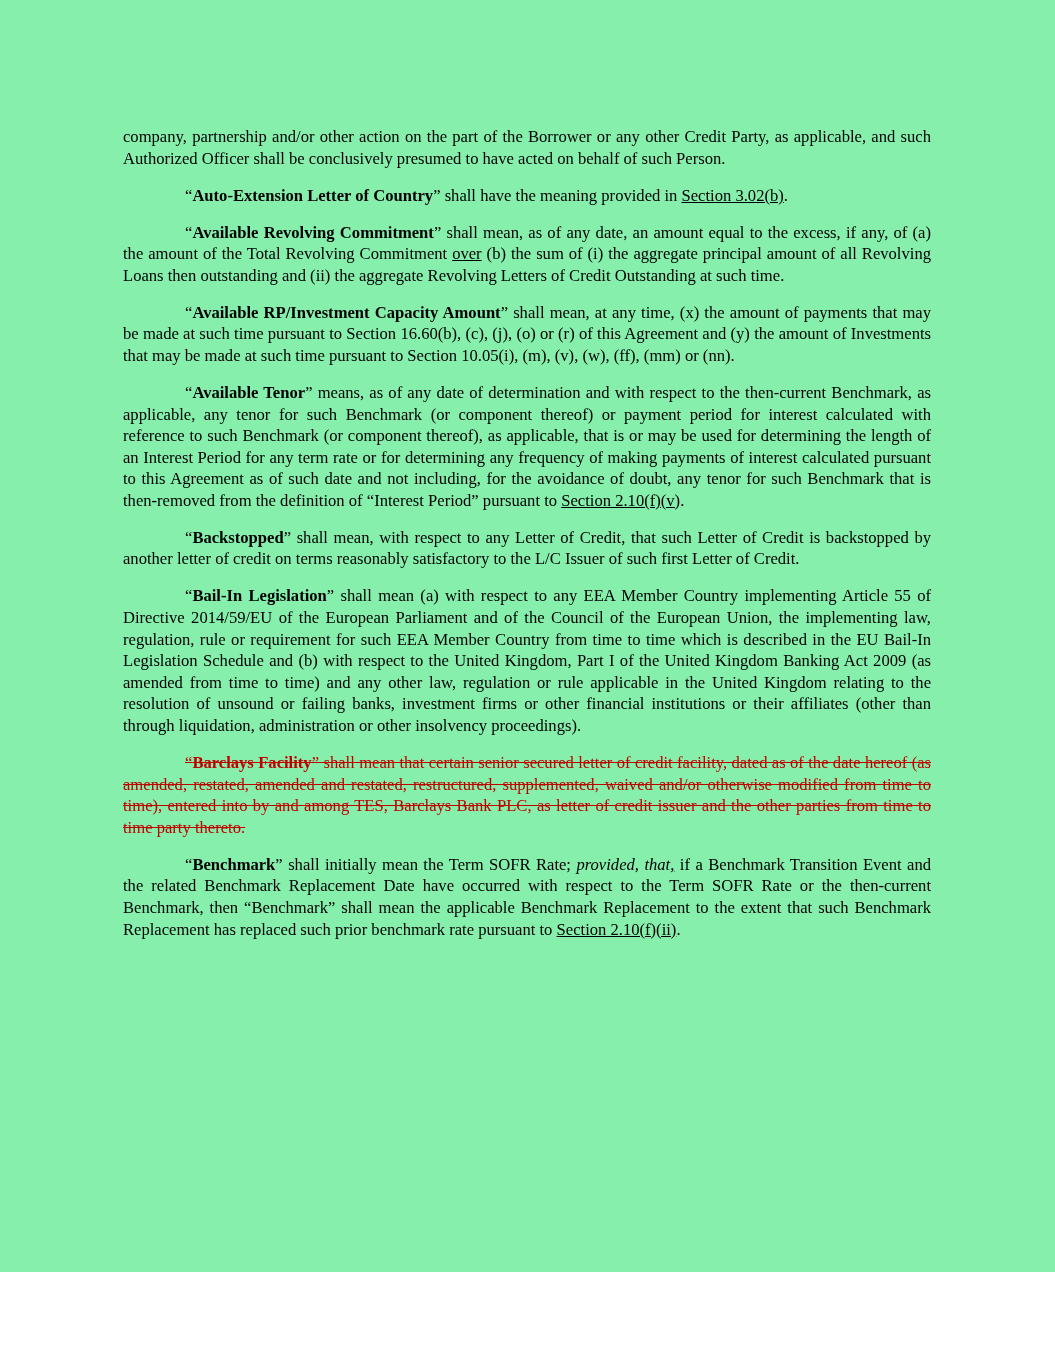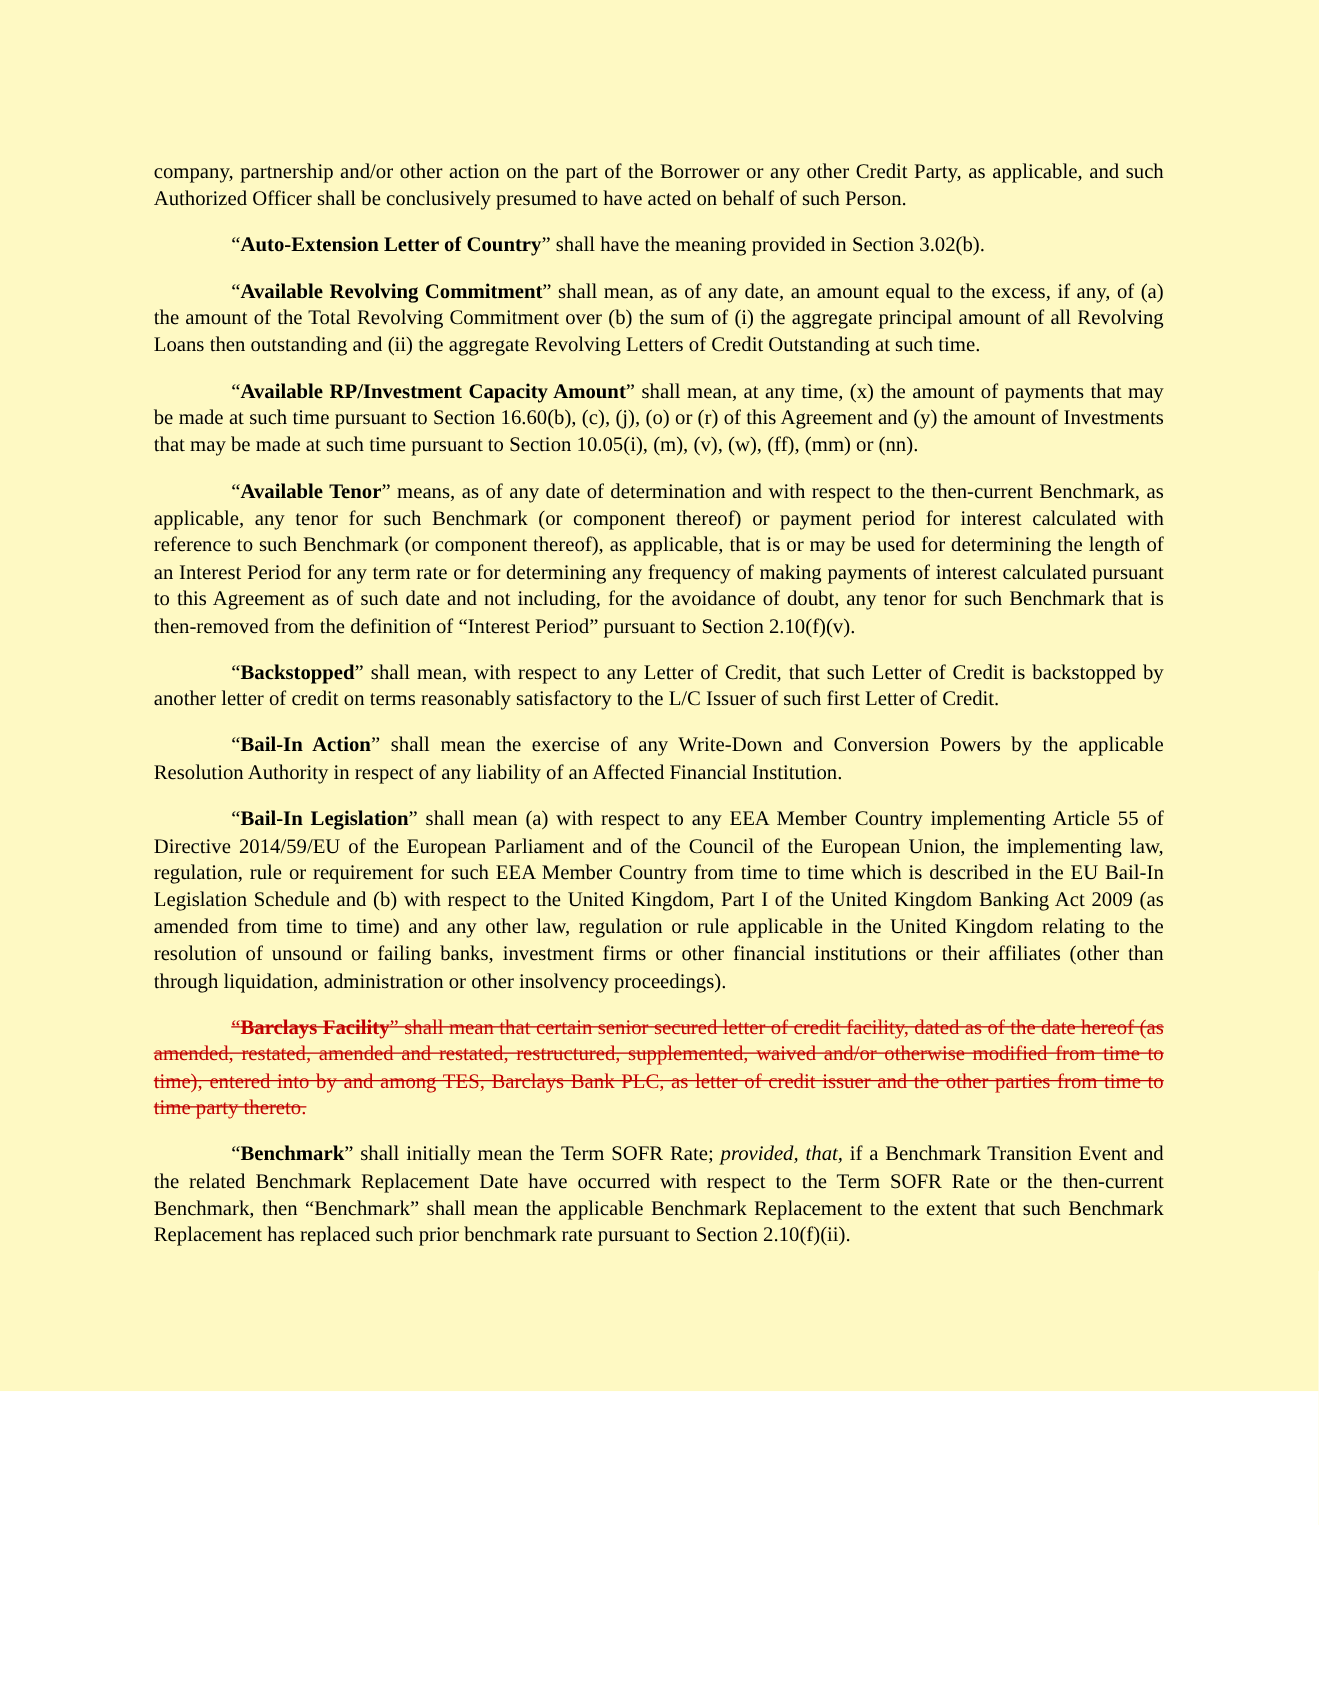--- a/index.html
+++ b/index.html
@@ -1,42 +1,42 @@
 <!DOCTYPE html>
 <html style="--redline: #c00000;"><head>
 <meta charset="utf-8">
 <style>
   html, body { margin: 0; padding: 0; background: #ffffff; }
   .page {
     position: relative;
     width: 1055px;
-    height: 1113px;
+    height: 1272px;
     margin: 0 auto;
-    background: #fef9c3;
+    background: #86efac;
     font-family: "Liberation Serif", serif;
     color: #000000;
     overflow: hidden;
   }
   .content {
     position: absolute;
     left: 123px;
     top: 126px;
     width: 808px;
   }
   p.para {
     margin: 0 0 15.4px 0;
     font-size: 16.6px;
     line-height: 21.6px;
     text-align: justify;
     text-indent: 62px;
   }
   p.para.no-indent { text-indent: 0; }
   .b { font-weight: 700; }
   .i { font-style: italic; margin-top: 23px; }
-  .u { }
+  .u { text-decoration: underline; }
   .s { text-decoration: line-through; }
   .red { color: var(--redline, #c00000); }
   .footer {
     position: absolute;
     left: 0; right: 0;
     top: 1276px;
     text-align: center;
     font-size: 13.5px;
     line-height: 16px;
     font-style: italic;
@@ -46,19 +46,18 @@
 <body>
 
 <div class="page">
   <div class="content">
     <p class="para no-indent"><span>company, partnership and/or other action on the part of the Borrower or any other Credit Party, as applicable, and such Authorized Officer shall be conclusively presumed to have acted on behalf of such Person.</span></p>
     <p class="para"><span>“</span><span class="b">Auto-Extension Letter of Country</span><span>” shall have the meaning provided in </span><span class="u">Section 3.02(b)</span><span>.</span></p>
     <p class="para"><span>“</span><span class="b">Available Revolving Commitment</span><span>” shall mean, as of any date, an amount equal to the excess, if any, of (a) the amount of the Total Revolving Commitment </span><span class="u">over</span><span> (b) the sum of (i) the aggregate principal amount of all Revolving Loans then outstanding and (ii) the aggregate Revolving Letters of Credit Outstanding at such time.</span></p>
     <p class="para"><span>“</span><span class="b">Available RP/Investment Capacity Amount</span><span>” shall mean, at any time, (x) the amount of payments that may be made at such time pursuant to Section 16.60(b), (c), (j), (o) or (r) of this Agreement and (y) the amount of Investments that may be made at such time pursuant to Section 10.05(i), (m), (v), (w), (ff), (mm) or (nn).</span></p>
     <p class="para"><span>“</span><span class="b">Available Tenor</span><span>” means, as of any date of determination and with respect to the then-current Benchmark, as applicable, any tenor for such Benchmark (or component thereof) or payment period for interest calculated with reference to such Benchmark (or component thereof), as applicable, that is or may be used for determining the length of an Interest Period for any term rate or for determining any frequency of making payments of interest calculated pursuant to this Agreement as of such date and not including, for the avoidance of doubt, any tenor for such Benchmark that is then-removed from the definition of “Interest Period” pursuant to </span><span class="u">Section 2.10(f)(v)</span><span>.</span></p>
     <p class="para"><span>“</span><span class="b">Backstopped</span><span>” shall mean, with respect to any Letter of Credit, that such Letter of Credit is backstopped by another letter of credit on terms reasonably satisfactory to the L/C Issuer of such first Letter of Credit.</span></p>
-    <p class="para"><span>“</span><span class="b">Bail-In Action</span><span>” shall mean the exercise of any Write-Down and Conversion Powers by the applicable Resolution Authority in respect of any liability of an Affected Financial Institution.</span></p>
     <p class="para"><span>“</span><span class="b">Bail-In Legislation</span><span>” shall mean (a) with respect to any EEA Member Country implementing Article 55 of Directive 2014/59/EU of the European Parliament and of the Council of the European Union, the implementing law, regulation, rule or requirement for such EEA Member Country from time to time which is described in the EU Bail-In Legislation Schedule and (b) with respect to the United Kingdom, Part I of the United Kingdom Banking Act 2009 (as amended from time to time) and any other law, regulation or rule applicable in the United Kingdom relating to the resolution of unsound or failing banks, investment firms or other financial institutions or their affiliates (other than through liquidation, administration or other insolvency proceedings).</span></p>
     <p class="para"><span class="s red">“</span><span class="b s red">Barclays Facility</span><span class="s red">” shall mean that certain senior secured letter of credit facility, dated as of the date hereof (as amended, restated, amended and restated, restructured, supplemented, waived and/or otherwise modified from time to time), entered into by and among TES, Barclays Bank PLC, as letter of credit issuer and the other parties from time to time party thereto.</span></p>
     <p class="para"><span>“</span><span class="b">Benchmark</span><span>” shall initially mean the Term SOFR Rate; </span><span class="i">provided</span><span class="i u">,</span><span class="i"> that</span><span class="i u">,</span><span> if a Benchmark Transition Event and the related Benchmark Replacement Date have occurred with respect to the Term SOFR Rate or the then-current Benchmark, then “Benchmark” shall mean the applicable Benchmark Replacement to the extent that such Benchmark Replacement has replaced such prior benchmark rate pursuant to </span><span class="u">Section 2.10(f)(ii)</span><span>.</span></p>
   </div>
   <div class="footer">14</div>
 </div>
 
 </body></html>

